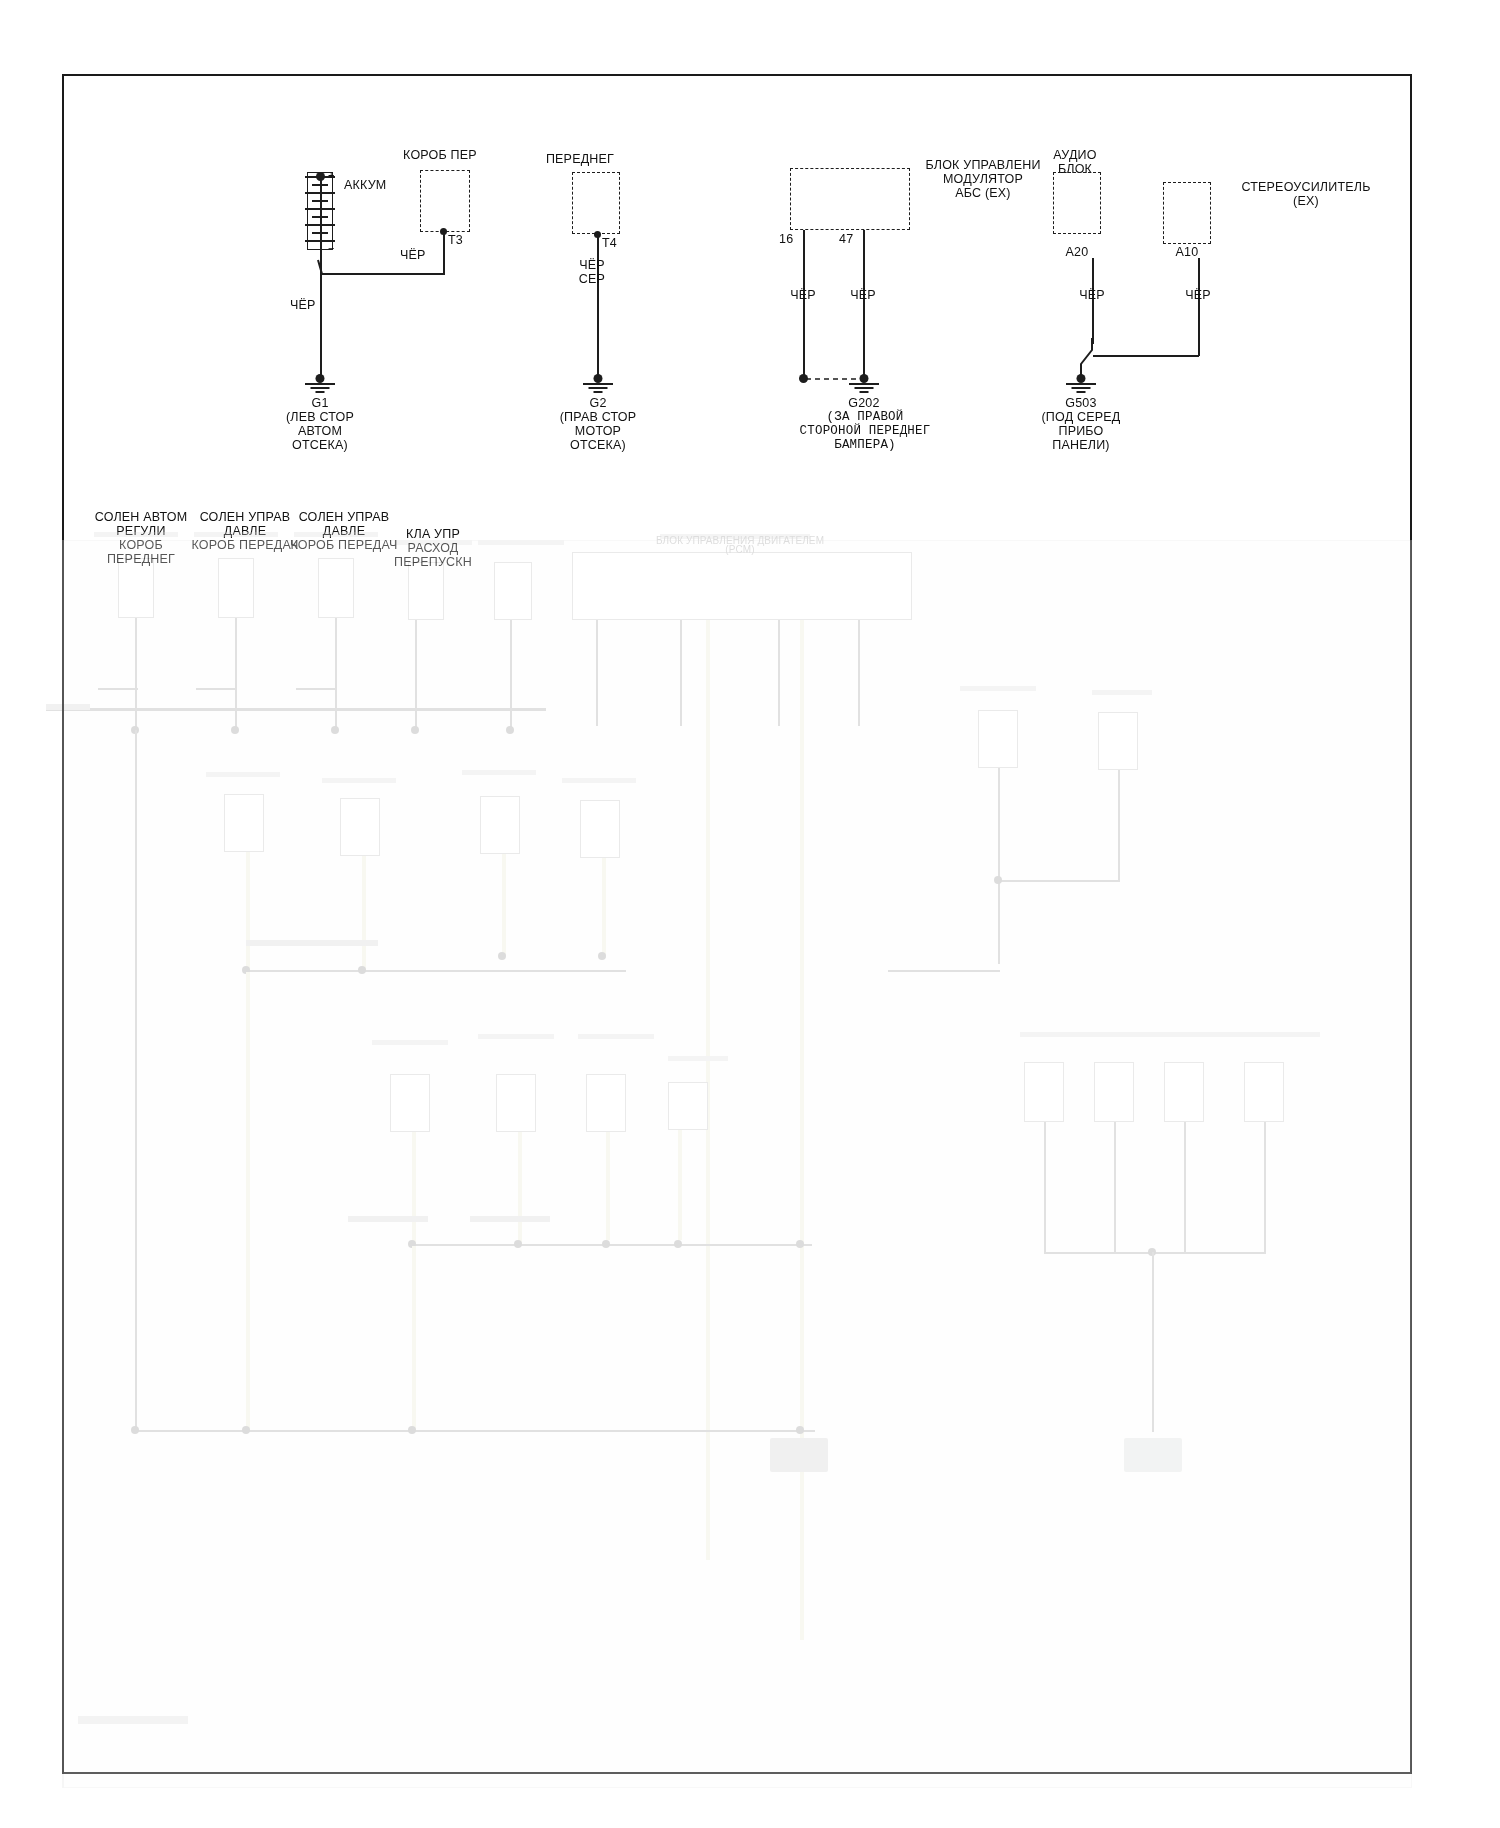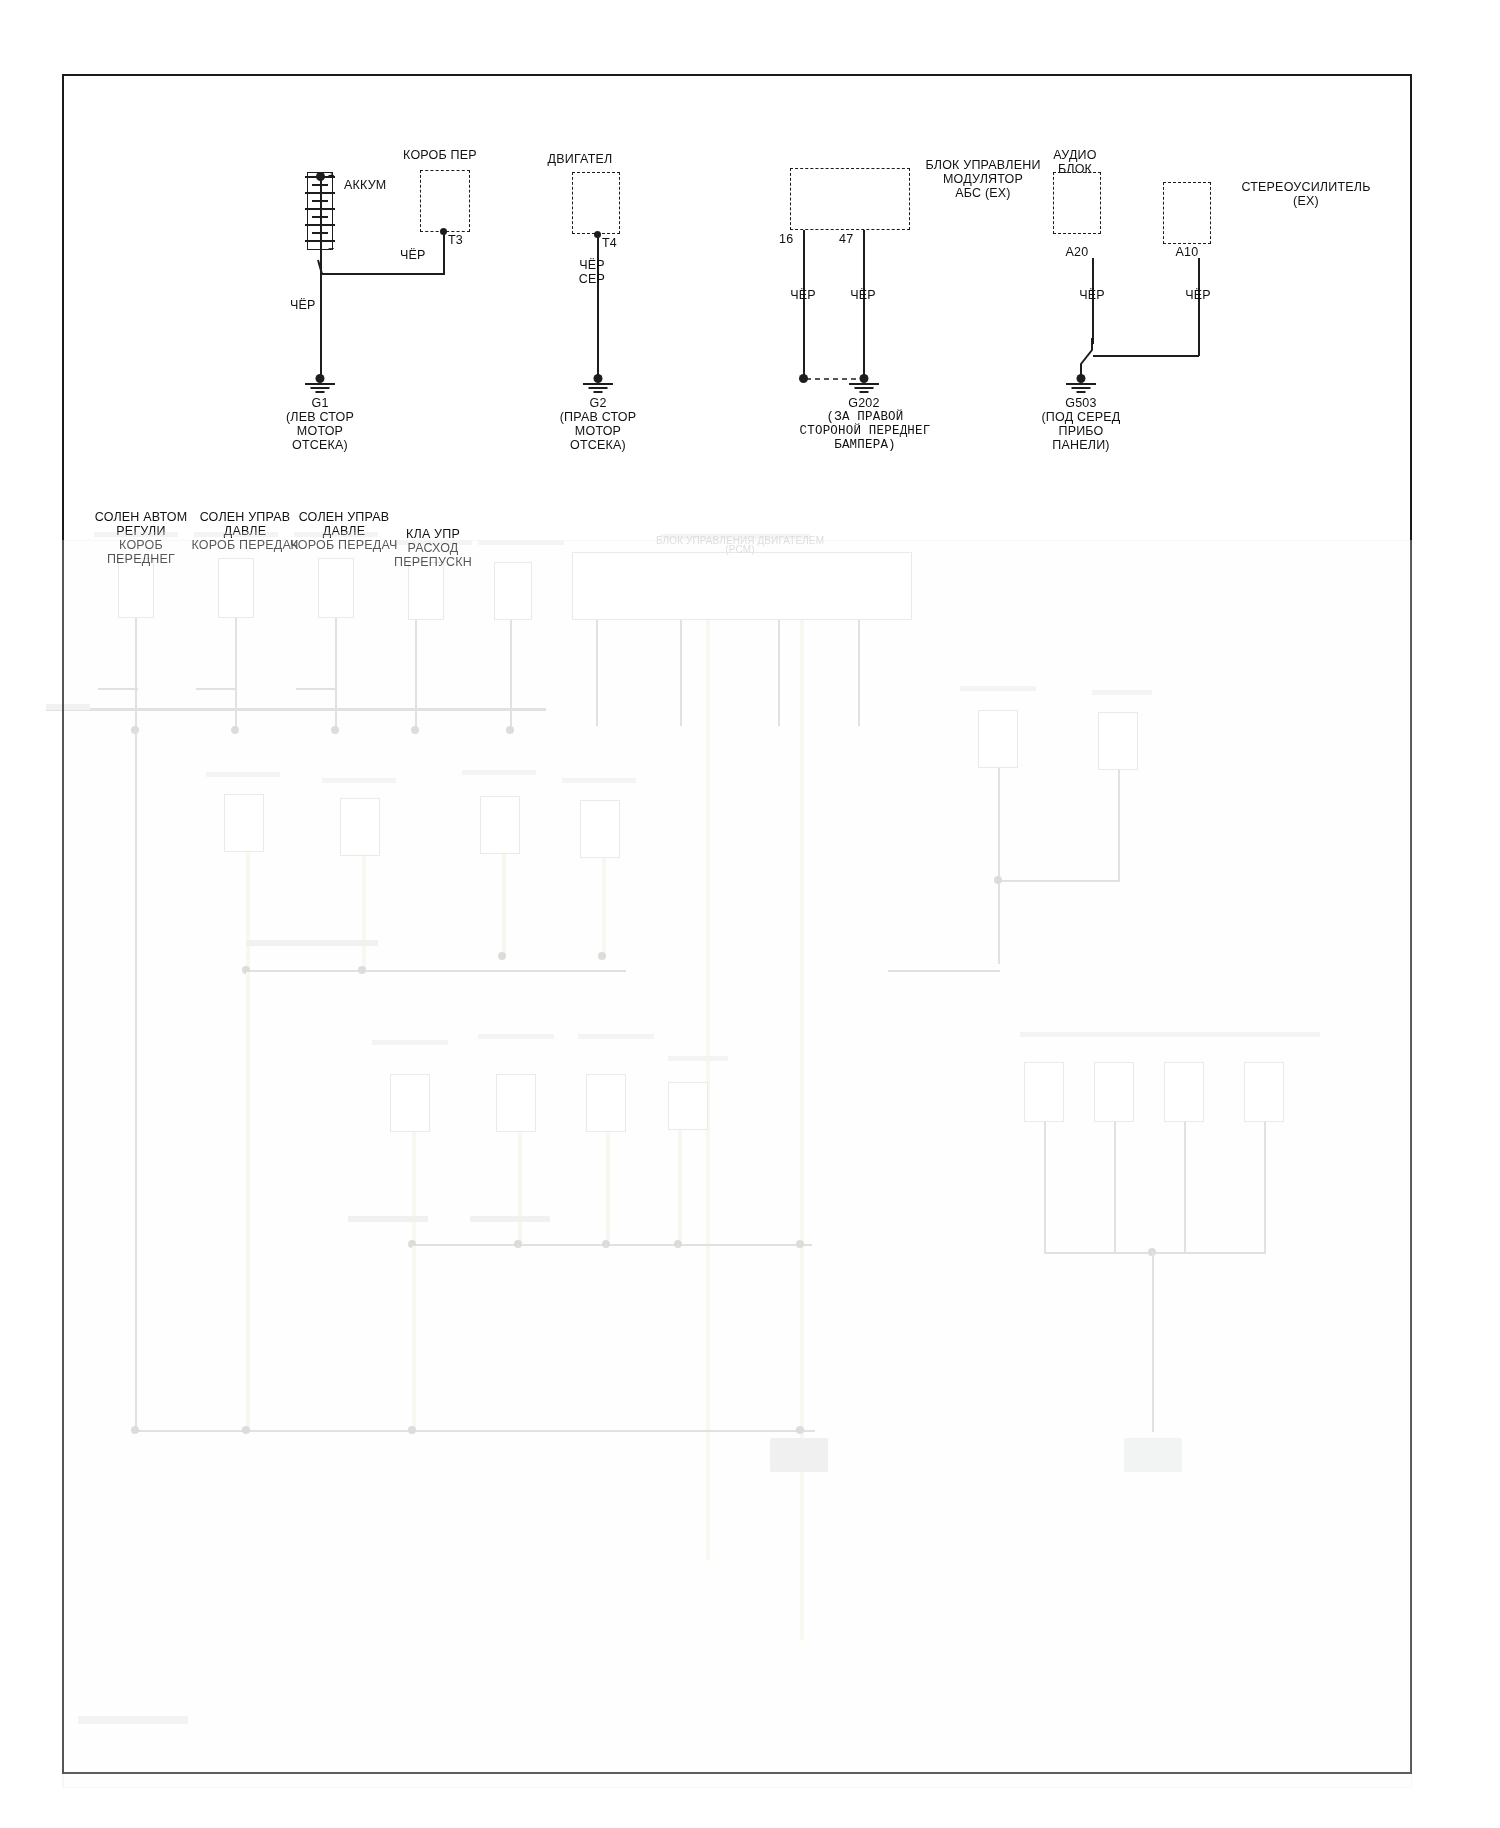--- a/index.html
+++ b/index.html
@@ -224,24 +224,24 @@
     </svg>
 
     <div class="gnd" style="left:303px; top:378px;">
       <div class="gdot"></div>
       <div class="g1"></div>
         <div class="g2"></div>
         <div class="g3"></div>
     </div>
     <div class="lbl c" style="left:260px; top:396px; width:120px;">G1</div>
     <div class="lbl c" style="left:260px; top:410px; width:120px;">(ЛЕВ СТОР
-МОТОР
+АВТОМ
 ОТСЕКА)</div>
 
-    <div class="lbl c" style="left:520px; top:152px; width:120px;">ДВИГАТЕЛ</div>
+    <div class="lbl c" style="left:520px; top:152px; width:120px;">ПЕРЕДНЕГ</div>
     <div class="conn-box" style="left:572px; top:172px; width:48px; height:62px;"></div>
     <div class="dot sm" style="left:594px; top:231px;"></div>
     <div class="lbl l" style="left:602px; top:236px;">T4</div>
     <div class="wire v" style="left:597px; top:234px; height:148px;"></div>
     <div class="lbl c" style="left:552px; top:258px; width:80px;">ЧЁР
 СЕР</div>
 
     <div class="gnd" style="left:581px; top:378px;">
       <div class="gdot"></div>
       <div class="g1"></div>

